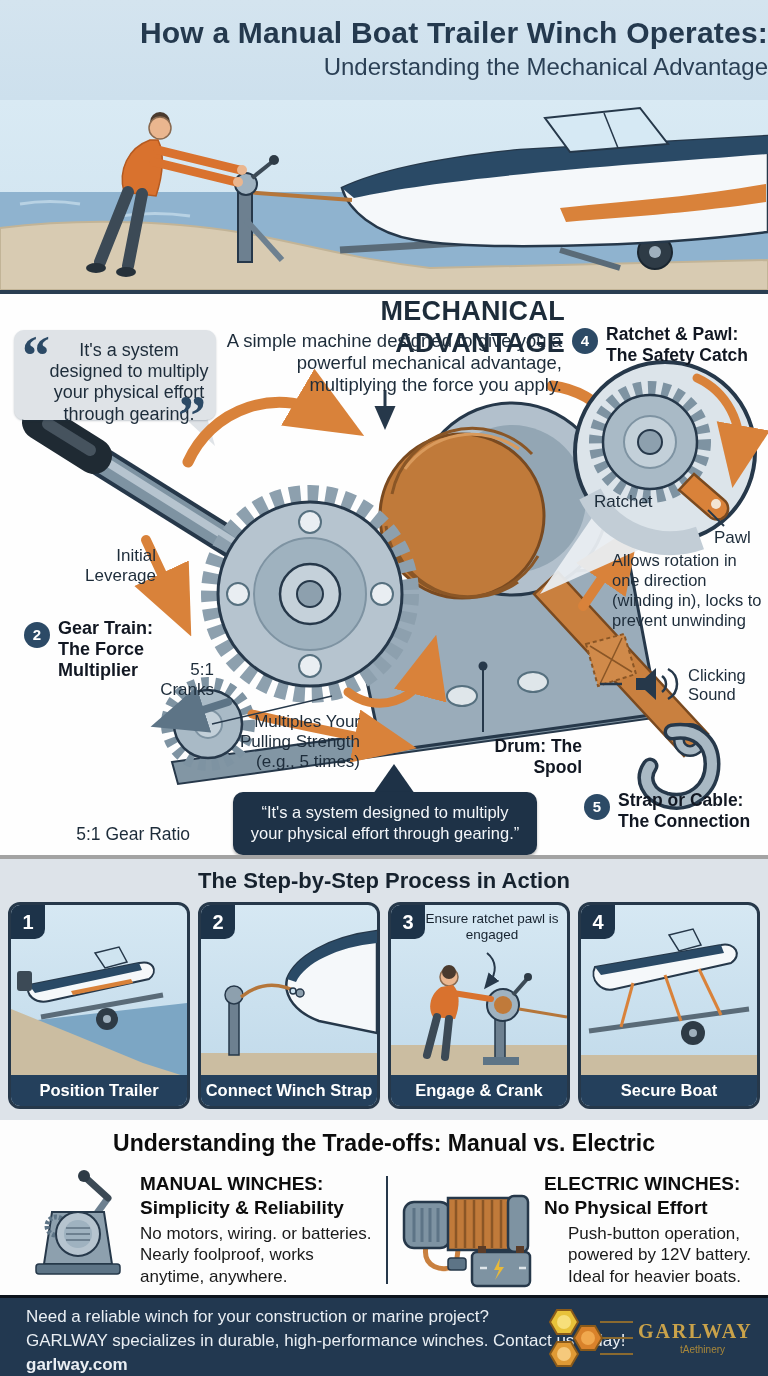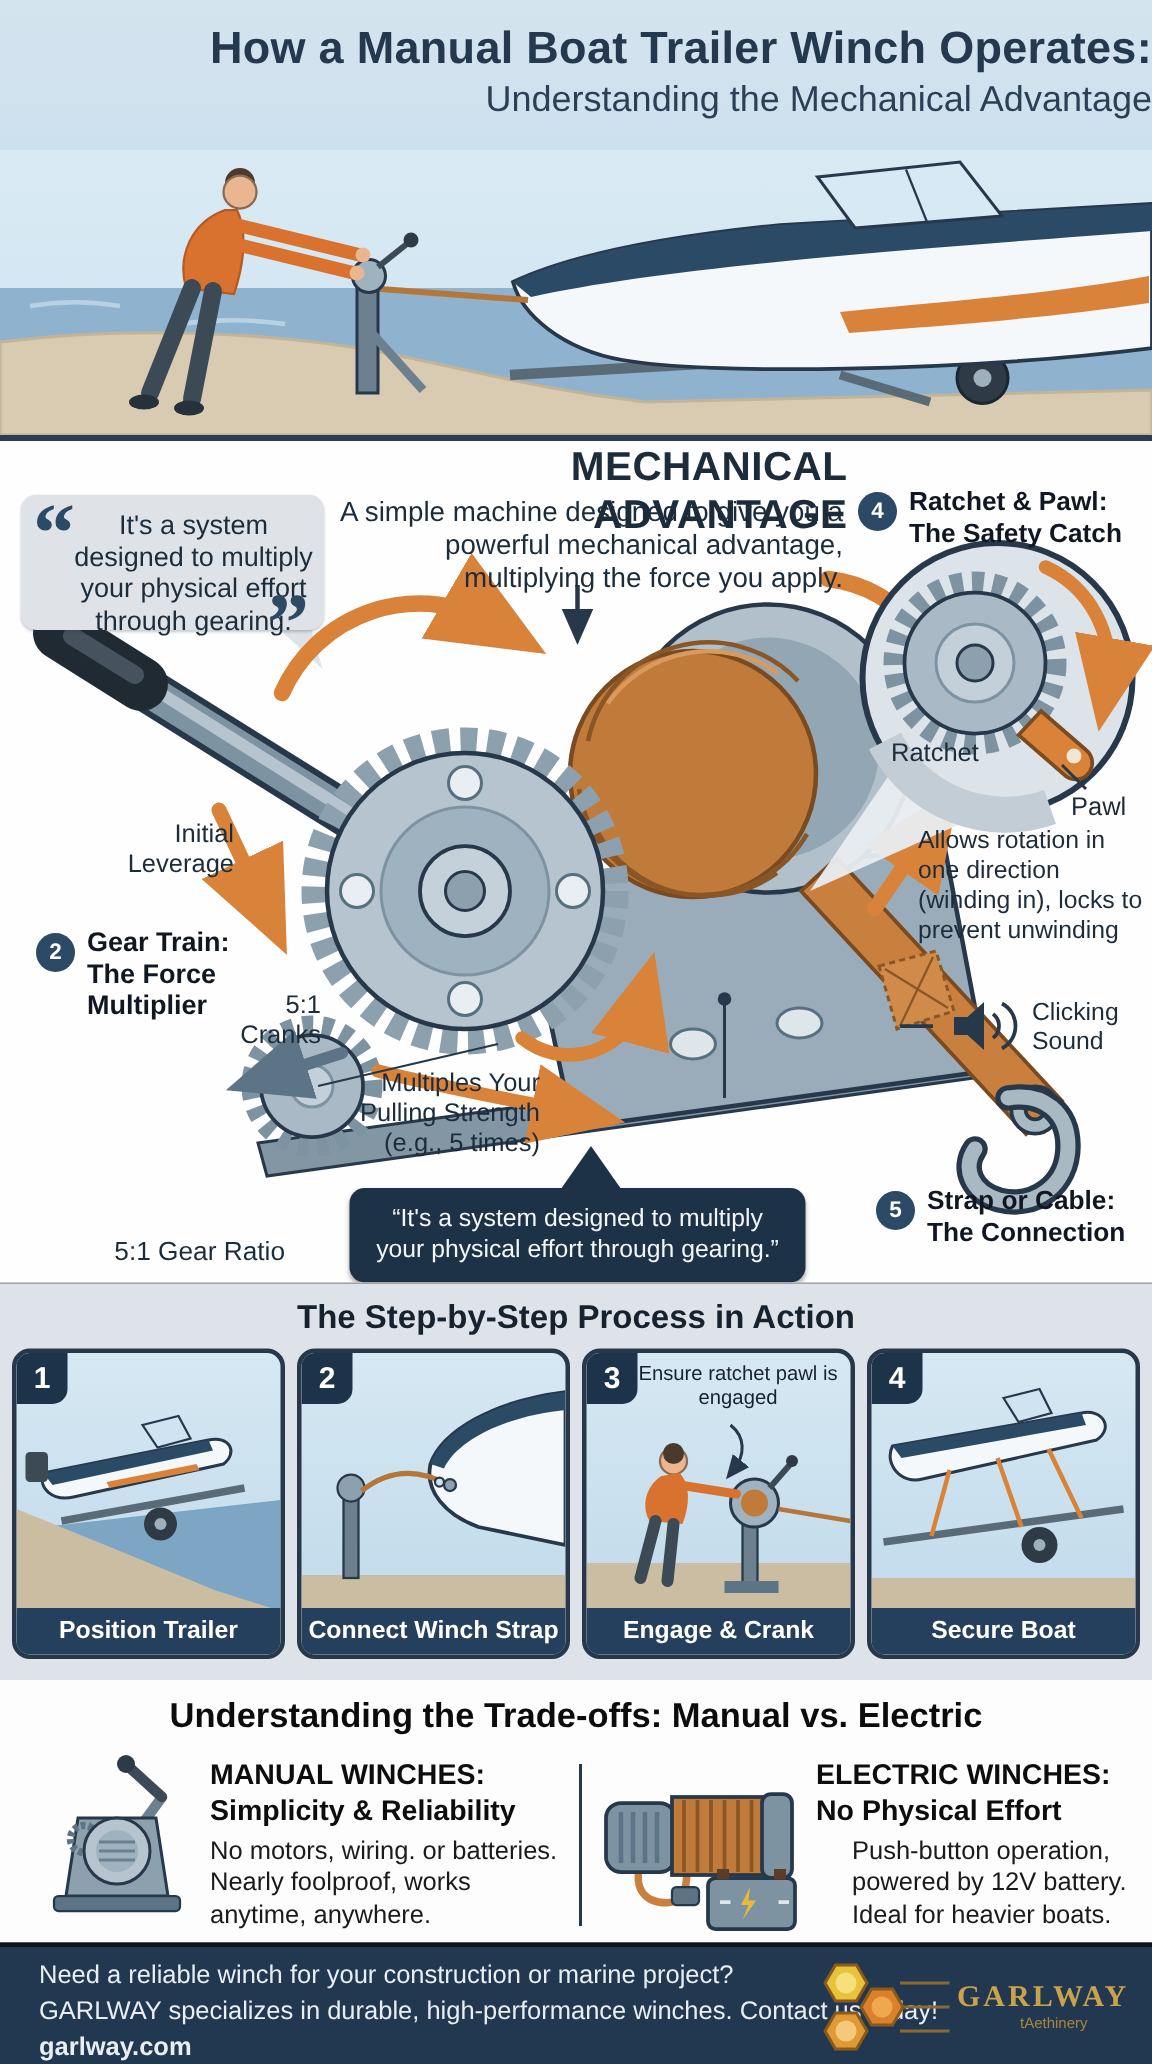--- a/index.html
+++ b/index.html
@@ -23,21 +23,21 @@
   .c{text-align:right;}
   .b{font-weight:700;}
   .bubble{position:absolute;background:#dfe3e7;border-radius:10px;box-shadow:0 1px 2px rgba(30,50,70,.25);}
   .bubble-text{position:absolute;font-size:18px;color:#1d2c3a;text-align:center;line-height:1.18;}
   .qmark{position:absolute;font-family:"Liberation Serif",serif;font-weight:700;color:#2c4a66;font-size:56px;line-height:.8;}
   .badge{position:absolute;width:26px;height:26px;border-radius:50%;background:#2c4a66;
     color:#fff;font-size:15px;font-weight:700;text-align:center;line-height:26px;}
   .darkquote{position:absolute;background:#1e3247;border-radius:10px;color:#f3f6f9;
     font-size:16.5px;text-align:center;line-height:1.3;padding:10px 14px;box-shadow:0 2px 3px rgba(0,0,0,.3);}
   
-  #steps{left:0;top:855px;width:768px;height:265px;background:#dde3e9;border-top:1px solid #a3a3a3;}
+  #steps{left:0;top:855px;width:768px;height:265px;background:#dde3e9;border-top:4px solid #a3a3a3;}
   .steps-heading{position:absolute;left:0;top:9px;width:768px;text-align:center;
     font-size:22px;font-weight:800;color:#16222e;}
   .panel{position:absolute;top:43px;width:182px;height:207px;border:3px solid #26384a;border-radius:12px;
     background:linear-gradient(180deg,#d6e8f3 0%,#bed8e9 100%);overflow:hidden;box-sizing:border-box;}
   .panel svg{position:absolute;left:0;top:0;}
   .step-badge{position:absolute;left:0;top:0;width:34px;height:34px;background:#1d3349;
     border-radius:8px 0 10px 0;color:#fff;font-size:20px;font-weight:700;text-align:center;line-height:34px;}
   .step-note{position:absolute;left:30px;top:6px;right:4px;font-size:13.5px;color:#16222e;
     text-align:center;line-height:1.15;}
   .step-label{position:absolute;left:0;bottom:0;width:100%;height:31px;background:#24405c;
@@ -243,20 +243,21 @@
     <div class="lbl" style="left:612px;top:256px;width:156px;font-size:16.5px;line-height:1.22;">Allows rotation in one direction (winding in), locks to prevent unwinding</div>
     <div class="lbl" style="left:688px;top:372px;width:80px;font-size:16.5px;">Clicking Sound</div>
 
     <div class="lbl c" style="left:60px;top:252px;width:96px;font-size:17px;">Initial Leverage</div>
     <div class="badge" style="left:24px;top:328px;">2</div>
     <div class="lbl b" style="left:58px;top:324px;width:118px;font-size:18px;color:#111722;">Gear Train: The Force Multiplier</div>
     <div class="lbl c" style="left:142px;top:366px;width:72px;font-size:17px;">5:1 Cranks</div>
     <div class="lbl c" style="left:208px;top:418px;width:152px;font-size:17px;">Multiples Your Pulling Strength (e.g., 5 times)</div>
     <div class="lbl c" style="left:18px;top:530px;width:172px;font-size:17.5px;">5:1 Gear Ratio</div>
 
+    <div class="lbl b c" style="left:442px;top:442px;width:140px;font-size:17.5px;color:#111722;">Drum: The Spool</div>
 
     <div class="darkquote" style="left:233px;top:498px;width:276px;">“It's a system designed to multiply your physical effort through gearing.”</div>
 
     <div class="badge" style="left:584px;top:500px;">5</div>
     <div class="lbl b" style="left:618px;top:496px;width:150px;font-size:17.5px;color:#111722;">Strap or Cable: The Connection</div>
   </div>
 
   <div id="steps" class="abs">
     <div class="steps-heading">The Step-by-Step Process in Action</div>
 

